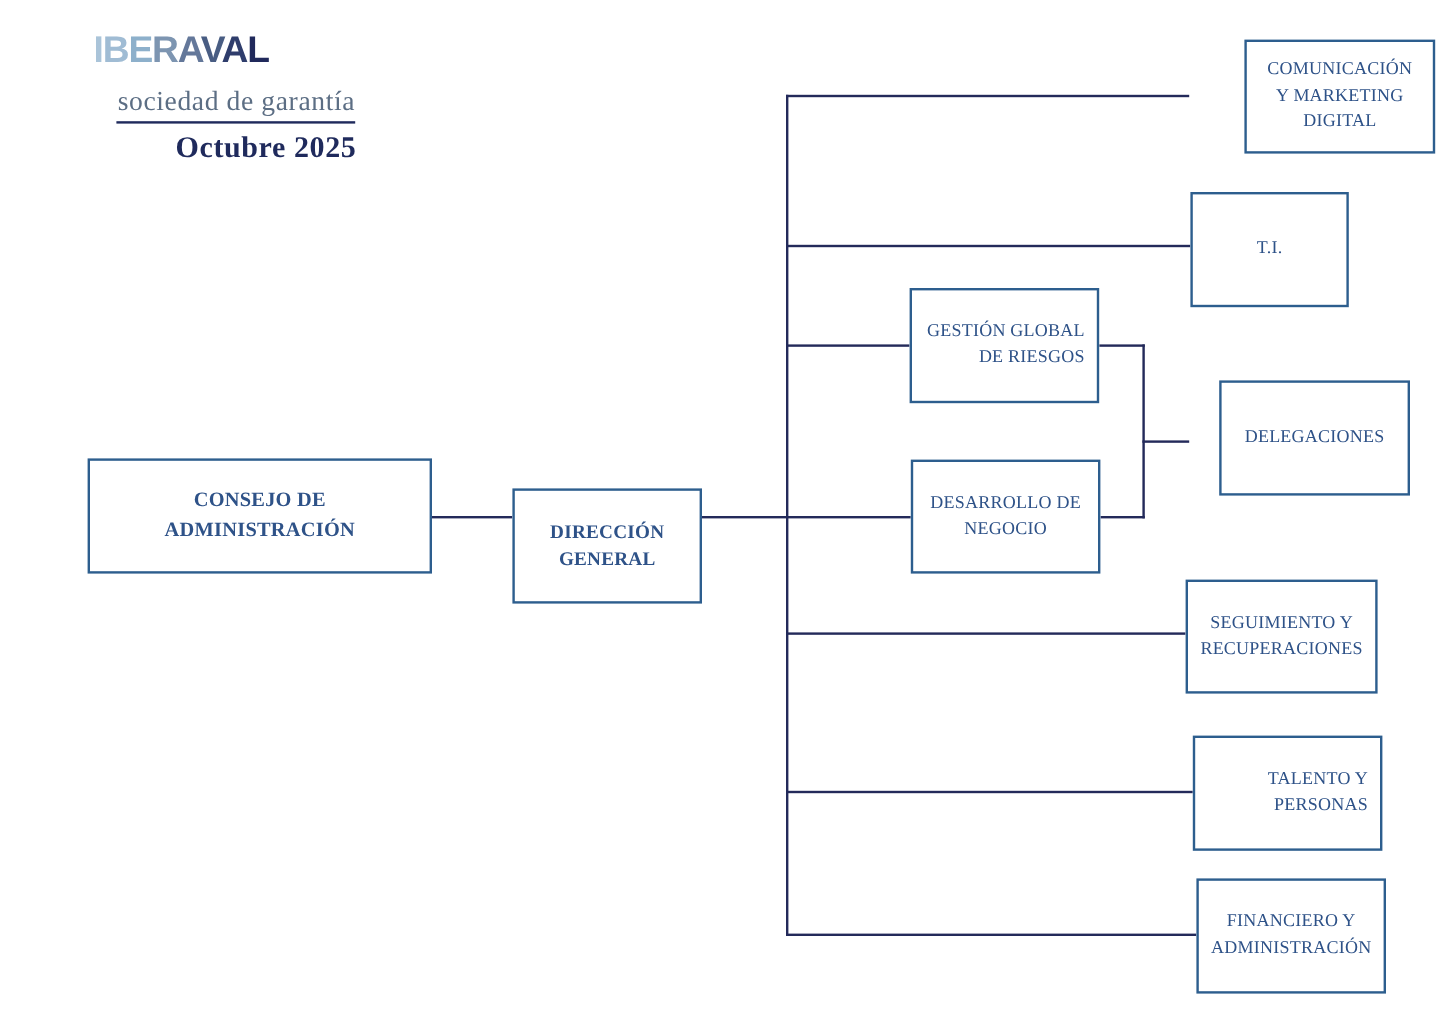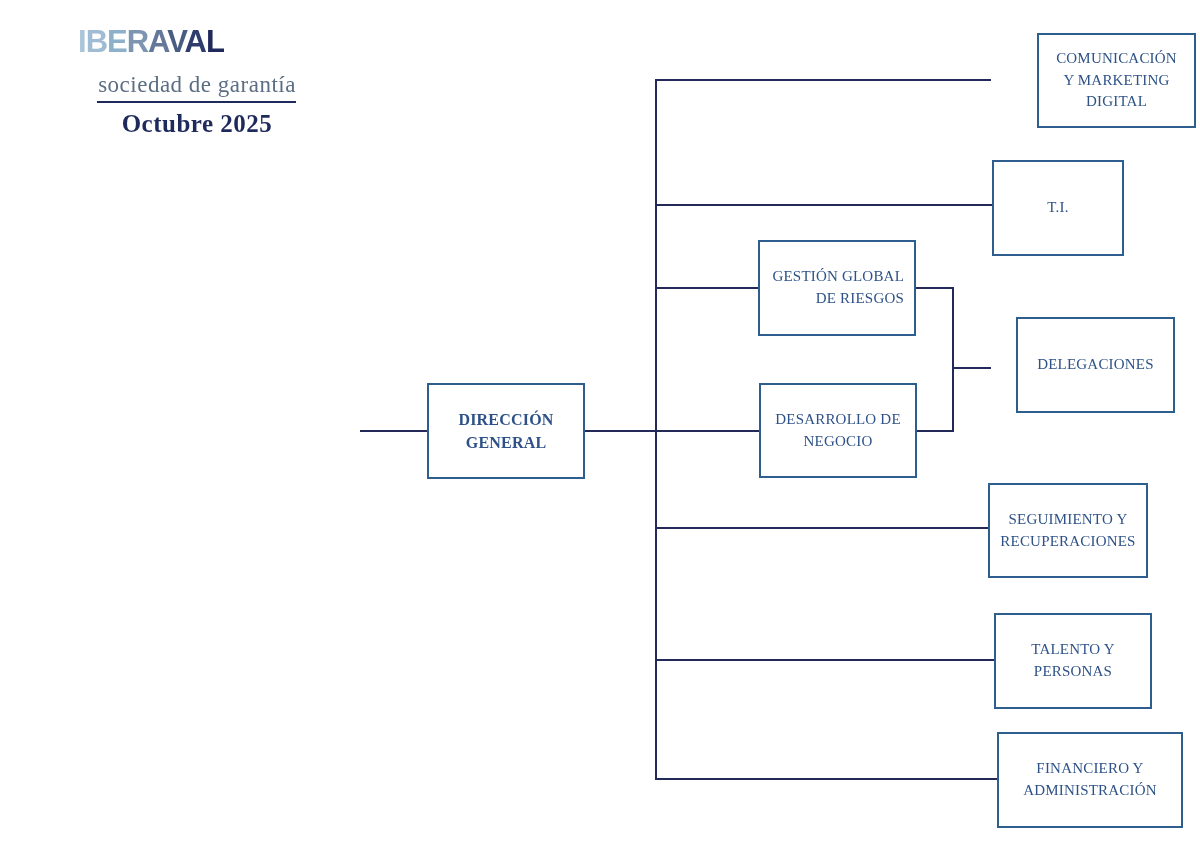--- a/index.html
+++ b/index.html
@@ -30,39 +30,39 @@
     text-align:center;
     font-size:23px;color:var(--tagline);
     letter-spacing:0.5px;
   }
   .rule{
     position:absolute;left:97px;top:101px;width:199px;height:2px;
     background:var(--dark);
   }
   .date{
     position:absolute;left:97px;top:110px;width:200px;
-    text-align:center;
+    text-align:right;
     font-size:25px;font-weight:bold;color:var(--dark);
     letter-spacing:0.5px;
   }
   
   .node{
     position:absolute;
     background:#ffffff;
     border:2px solid var(--border);
     box-sizing:border-box;
     display:flex;align-items:center;justify-content:center;
     text-align:center;
     color:var(--text);
     font-size:15px;line-height:1.45;
     padding:4px 10px;
     letter-spacing:0.2px;
   }
   .node.primary{font-weight:bold;font-size:17px;padding:4px 6px;}
-  .node.secondary{font-weight:bold;font-size:16px;}
+  .node.secondary{font-weight:bold;font-size:16px;margin-top:24px;}
   
   .hline{position:absolute;height:2px;background:var(--line);}
   .vline{position:absolute;width:2px;background:var(--line);}
 </style>
 </head>
 <body>
 
 <div class="canvas">
 
   <div class="wordmark"><span style="color: rgb(170, 196, 217);">I</span><span style="color: rgb(160, 188, 212);">B</span><span style="color: rgb(141, 176, 203);">E</span><span style="color: rgb(125, 149, 177);">R</span><span style="color: rgb(100, 120, 154);">A</span><span style="color: rgb(73, 93, 131);">V</span><span style="color: rgb(47, 61, 108);">A</span><span style="color: rgb(32, 41, 91);">L</span></div>
@@ -77,20 +77,23 @@
   <div class="hline" style="left:655px;top:204px;width:337px;"></div>
   <div class="hline" style="left:655px;top:287px;width:103px;"></div>
   <div class="hline" style="left:655px;top:527px;width:333px;"></div>
   <div class="hline" style="left:655px;top:659px;width:339px;"></div>
   <div class="hline" style="left:655px;top:778px;width:342px;"></div>
   <div class="hline" style="left:916px;top:287px;width:38px;"></div>
   <div class="hline" style="left:917px;top:430px;width:37px;"></div>
   <div class="vline" style="left:952px;top:287px;height:145px;"></div>
   <div class="hline" style="left:952px;top:367px;width:39px;"></div>
 
+  <div class="node primary" style="left:73px;top:382px;width:287px;height:96px;">
+    <span>CONSEJO DE ADMINISTRACIÓN</span>
+  </div>
 
   <div class="node secondary" style="left:427px;top:383px;width:158px;height:96px;">
     <span>DIRECCIÓN GENERAL</span>
   </div>
 
   <div class="node" style="left:991px;top:33px;width:159px;height:95px;margin-left:46px;">
     <span>COMUNICACIÓN Y MARKETING DIGITAL</span>
   </div>
 
   <div class="node" style="left:992px;top:160px;width:132px;height:96px;">
@@ -106,21 +109,21 @@
   </div>
 
   <div class="node" style="left:759px;top:383px;width:158px;height:95px;">
     <span>DESARROLLO DE NEGOCIO</span>
   </div>
 
   <div class="node" style="left:988px;top:483px;width:160px;height:95px;">
     <span>SEGUIMIENTO Y RECUPERACIONES</span>
   </div>
 
-  <div class="node" style="left:994px;top:613px;width:158px;height:96px;">
+  <div class="node" style="left:994px;top:613px;width:158px;height:96px;text-align:right;">
     <span>TALENTO Y PERSONAS</span>
   </div>
 
-  <div class="node" style="left:997px;top:732px;width:186px;height:96px;">
+  <div class="node" style="left:997px;top:732px;width:158px;height:96px;">
     <span>FINANCIERO Y ADMINISTRACIÓN</span>
   </div>
 
 </div>
 
 </body></html>

